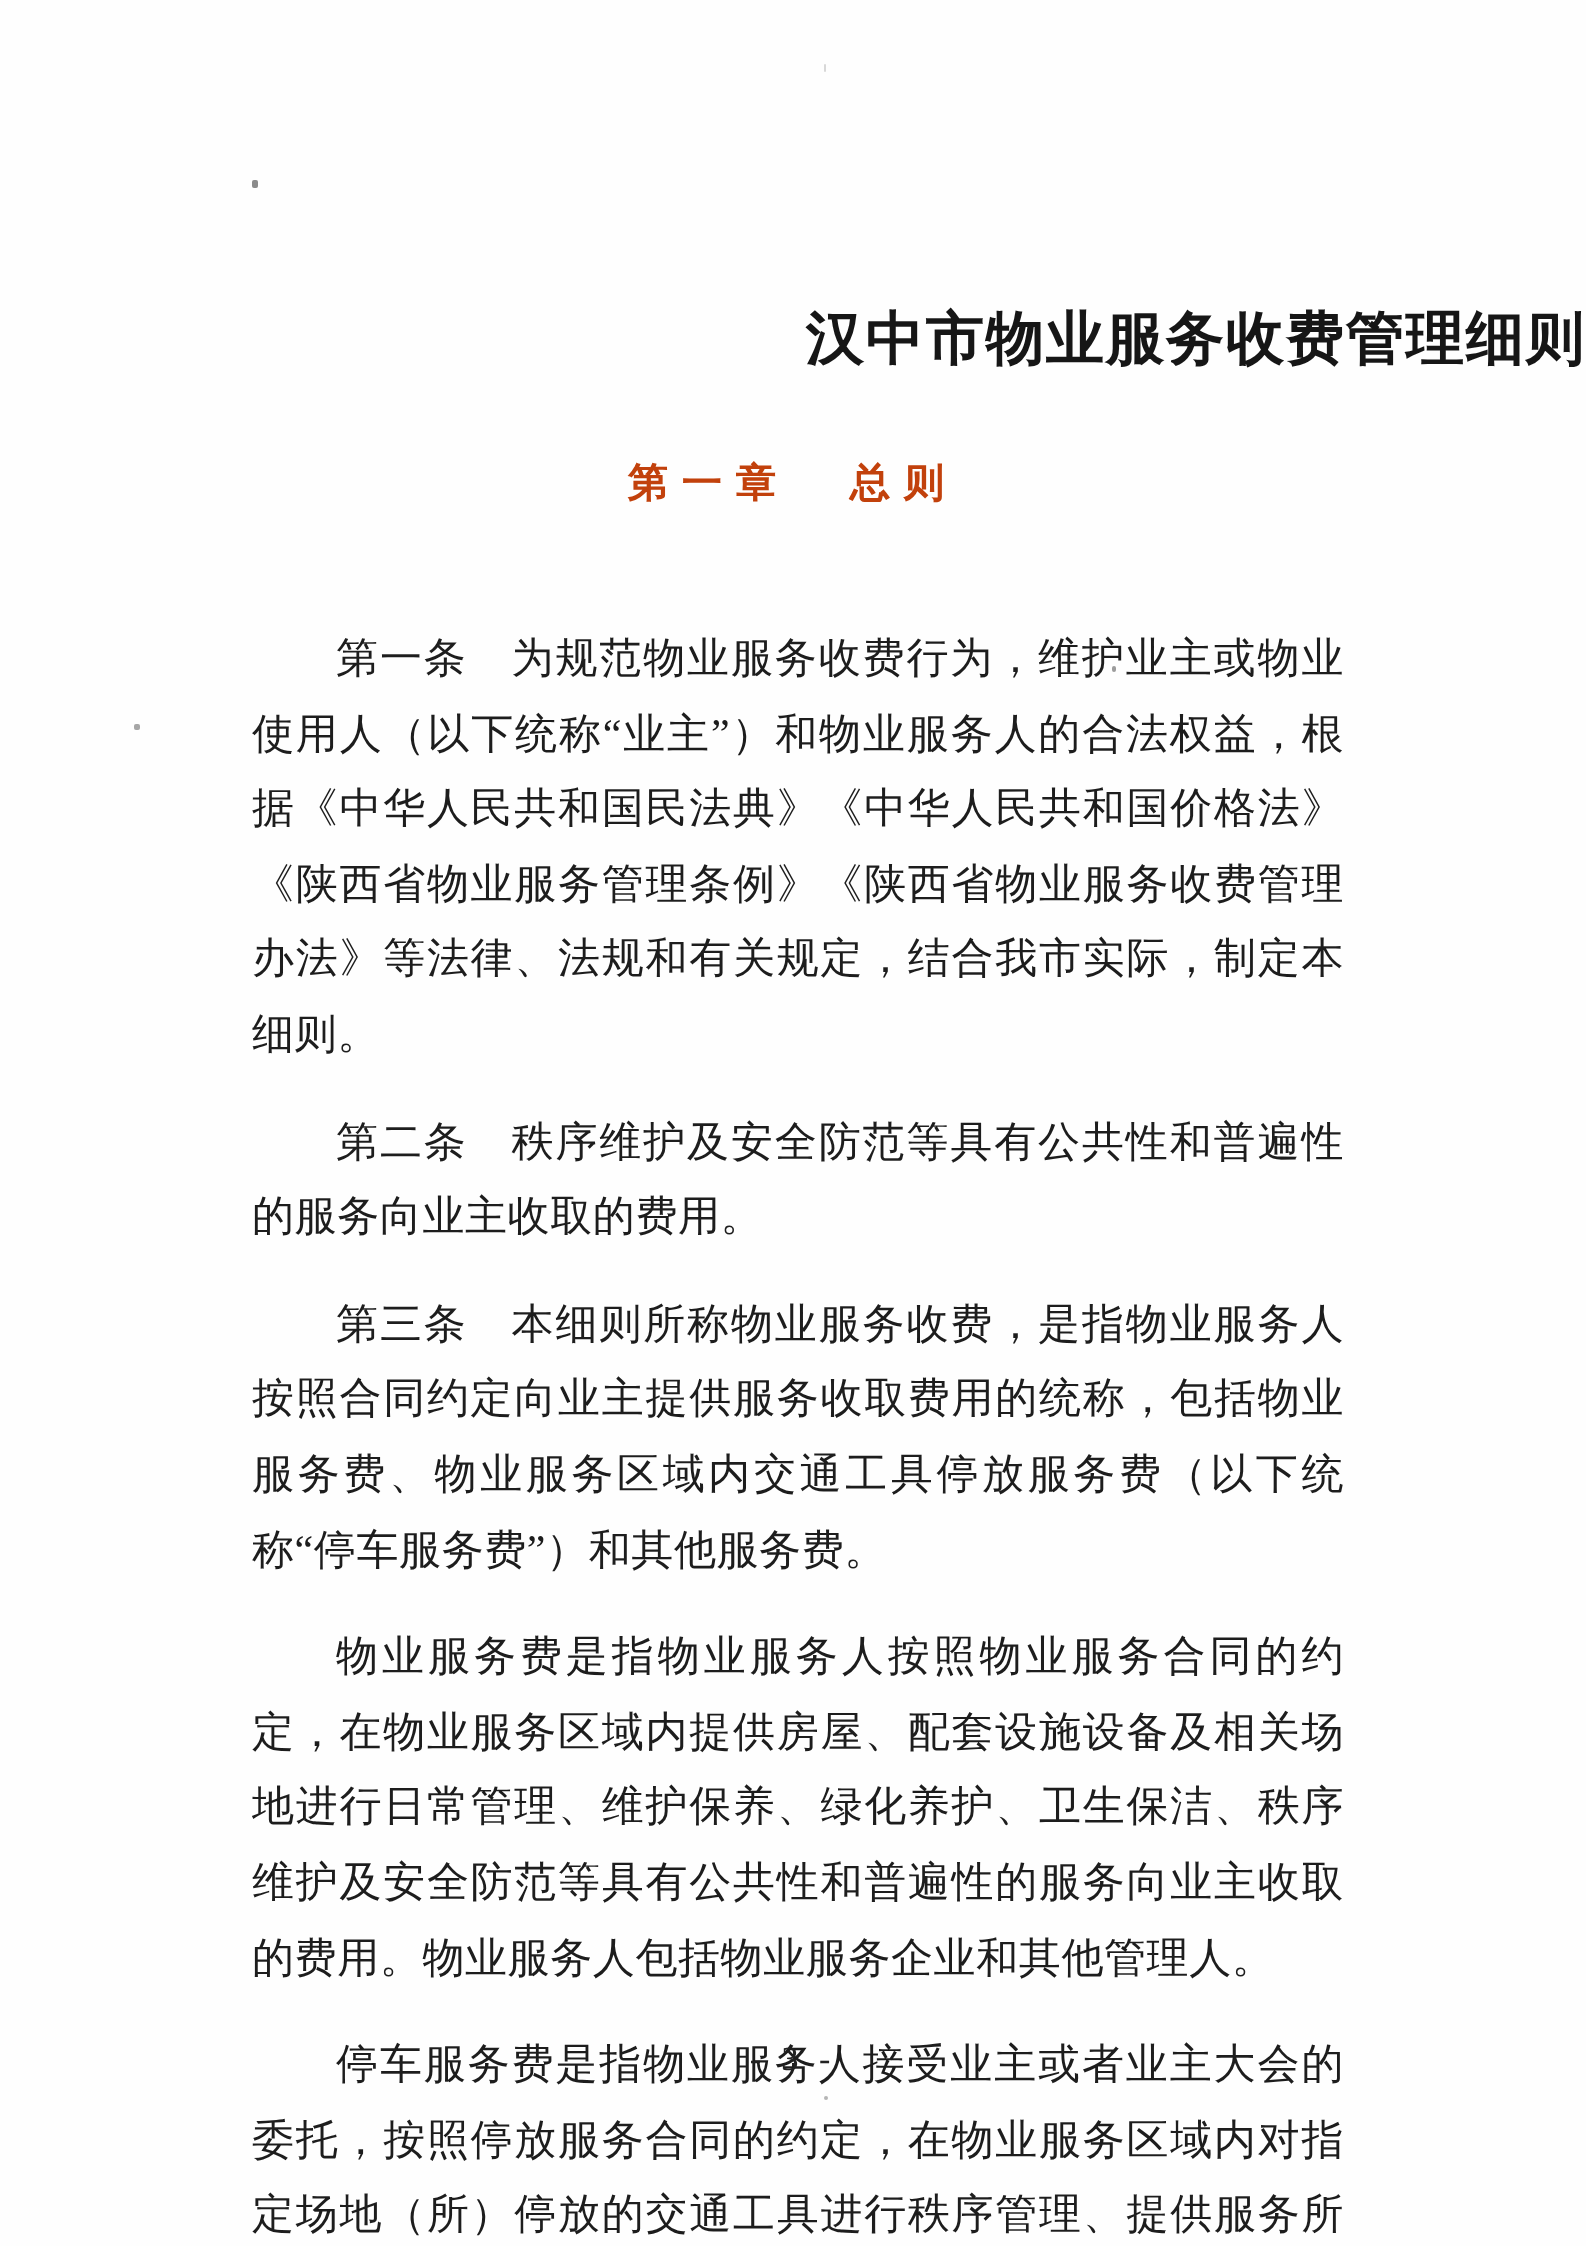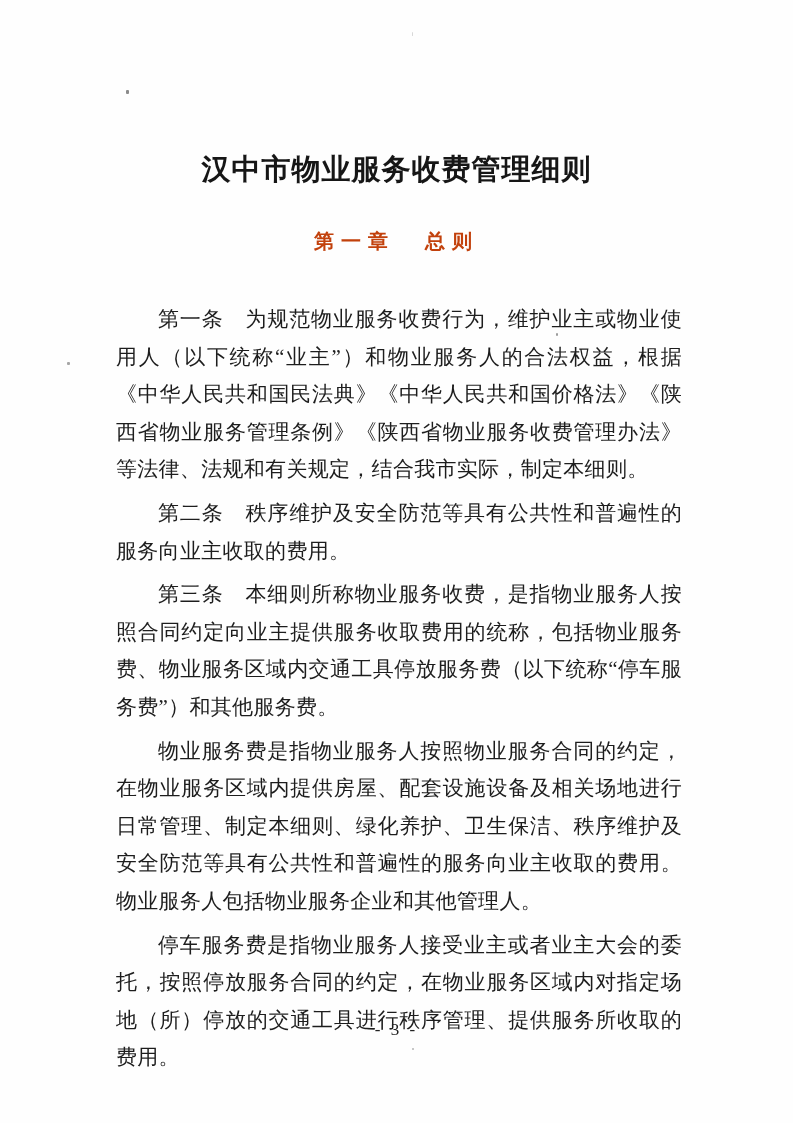--- a/index.html
+++ b/index.html
@@ -14,21 +14,21 @@
     background: #fefefe;
     color: #1c1c1c;
     font-family: "Liberation Serif", "DejaVu Serif", serif;
     overflow: hidden;
   }
   .doc-title {
     position: absolute;
     top: 150px;
     left: 0;
     width: 100%;
-    text-align: center;
+    text-align: right;
     font-family: "Liberation Sans", "DejaVu Sans", sans-serif;
     font-size: 29px;
     font-weight: 700;
     letter-spacing: 1px;
     color: #161616;
     margin: 0;
   }
   .chapter-heading {
     position: absolute;
     top: 228px;
@@ -52,21 +52,21 @@
     top: 295px;
     left: 110px;
     width: 578px;
     font-size: 21px;
     line-height: 37.6px;
     letter-spacing: 0.3px;
     text-align: justify;
     color: #1d1d1d;
   }
   .doc-body p {
-    margin: 6px;
+    margin: 16px;
     text-indent: 2em;
   }
   .page-number {
     position: absolute;
     top: 1020px;
     left: 0;
     width: 100%;
     text-align: center;
     font-size: 17px;
     letter-spacing: 3px;
@@ -95,19 +95,19 @@
   <div class="speck speck-e"></div>
 
   <h1 class="doc-title">汉中市物业服务收费管理细则</h1>
 
   <h2 class="chapter-heading"><span>第一章</span><span class="chapter-gap"></span><span>总则</span></h2>
 
   <div class="doc-body">
     <p>第一条　为规范物业服务收费行为，维护业主或物业使用人（以下统称“业主”）和物业服务人的合法权益，根据《中华人民共和国民法典》《中华人民共和国价格法》《陕西省物业服务管理条例》《陕西省物业服务收费管理办法》等法律、法规和有关规定，结合我市实际，制定本细则。</p>
     <p>第二条　秩序维护及安全防范等具有公共性和普遍性的服务向业主收取的费用。</p>
     <p>第三条　本细则所称物业服务收费，是指物业服务人按照合同约定向业主提供服务收取费用的统称，包括物业服务费、物业服务区域内交通工具停放服务费（以下统称“停车服务费”）和其他服务费。</p>
-    <p>物业服务费是指物业服务人按照物业服务合同的约定，在物业服务区域内提供房屋、配套设施设备及相关场地进行日常管理、制定本细则、绿化养护、卫生保洁、秩序维护及安全防范等具有公共性和普遍性的服务向业主收取的费用。物业服务人包括物业服务企业和其他管理人。</p>
+    <p>物业服务费是指物业服务人按照物业服务合同的约定，在物业服务区域内提供房屋、配套设施设备及相关场地进行日常管理、维护保养、绿化养护、卫生保洁、秩序维护及安全防范等具有公共性和普遍性的服务向业主收取的费用。物业服务人包括物业服务企业和其他管理人。</p>
     <p>停车服务费是指物业服务人接受业主或者业主大会的委托，按照停放服务合同的约定，在物业服务区域内对指定场地（所）停放的交通工具进行秩序管理、提供服务所收取的费用。</p>
   </div>
 
   <div class="page-number">- 3 -</div>
 
 </div>
 
 </body></html>

